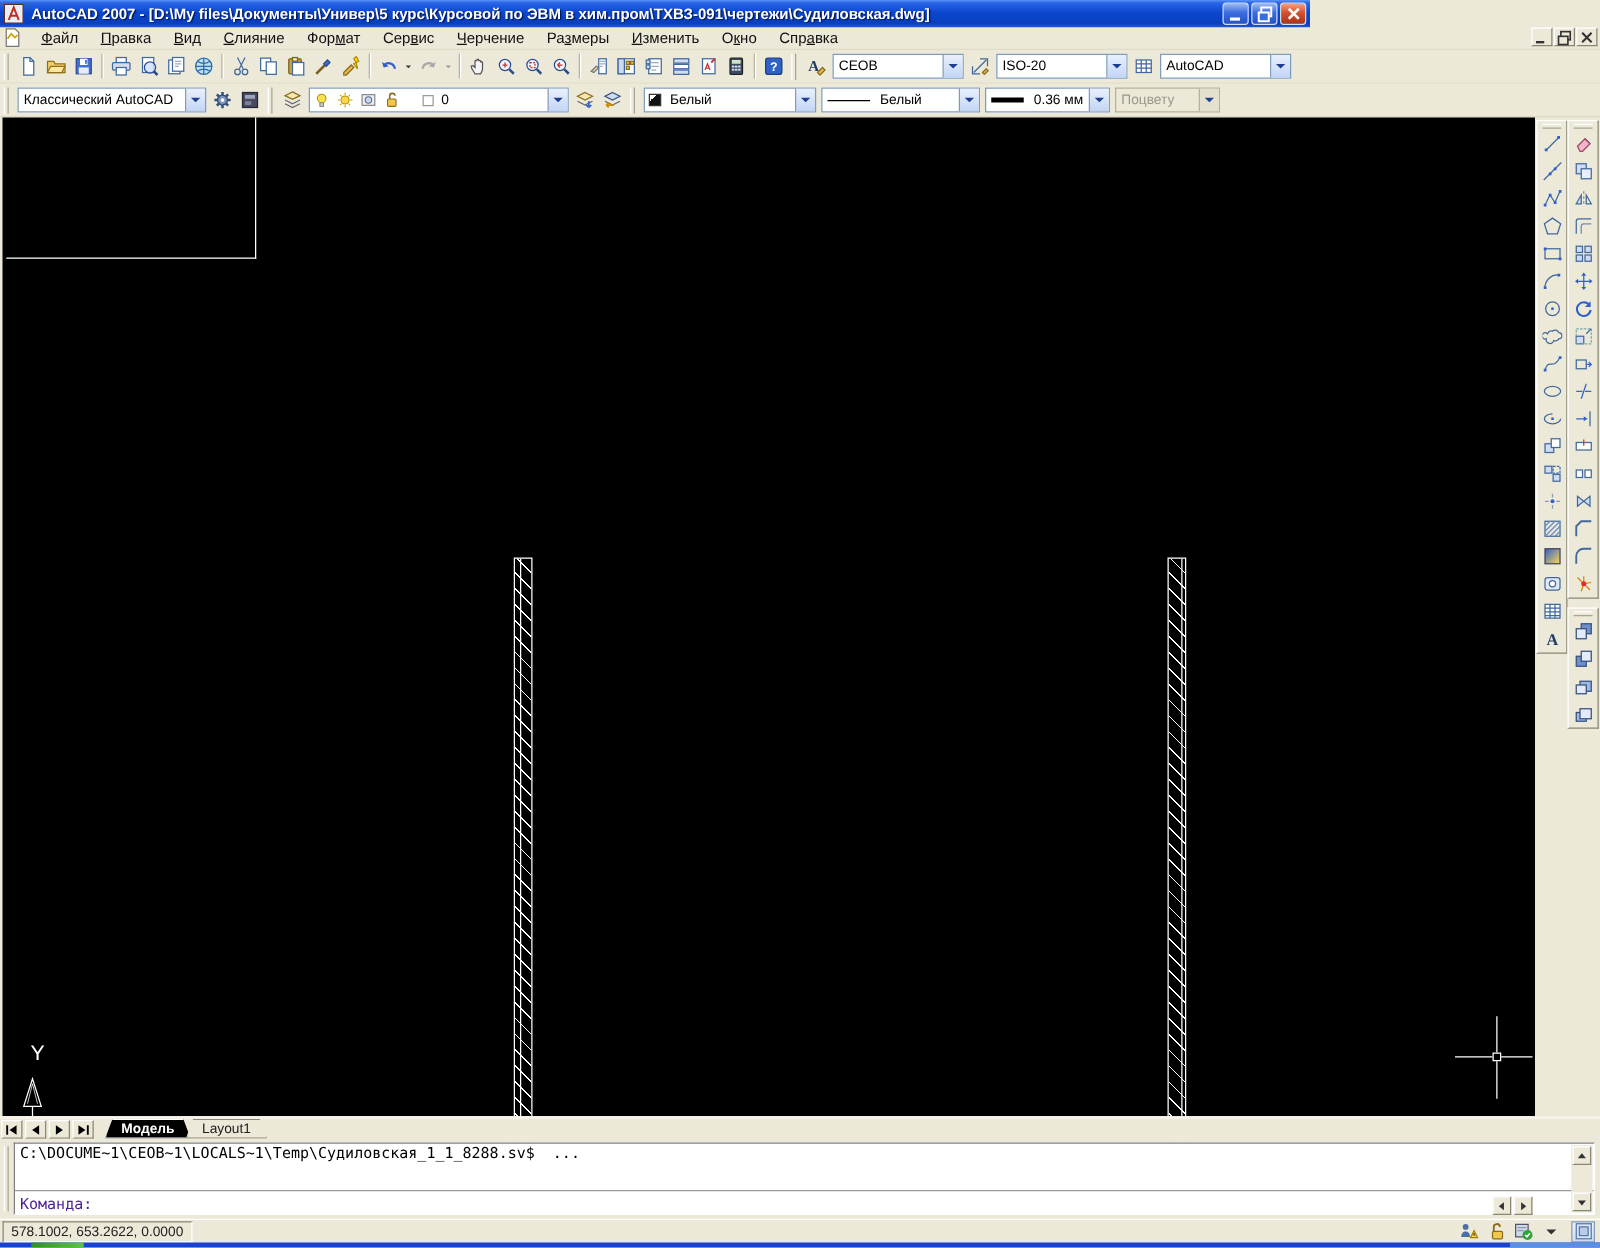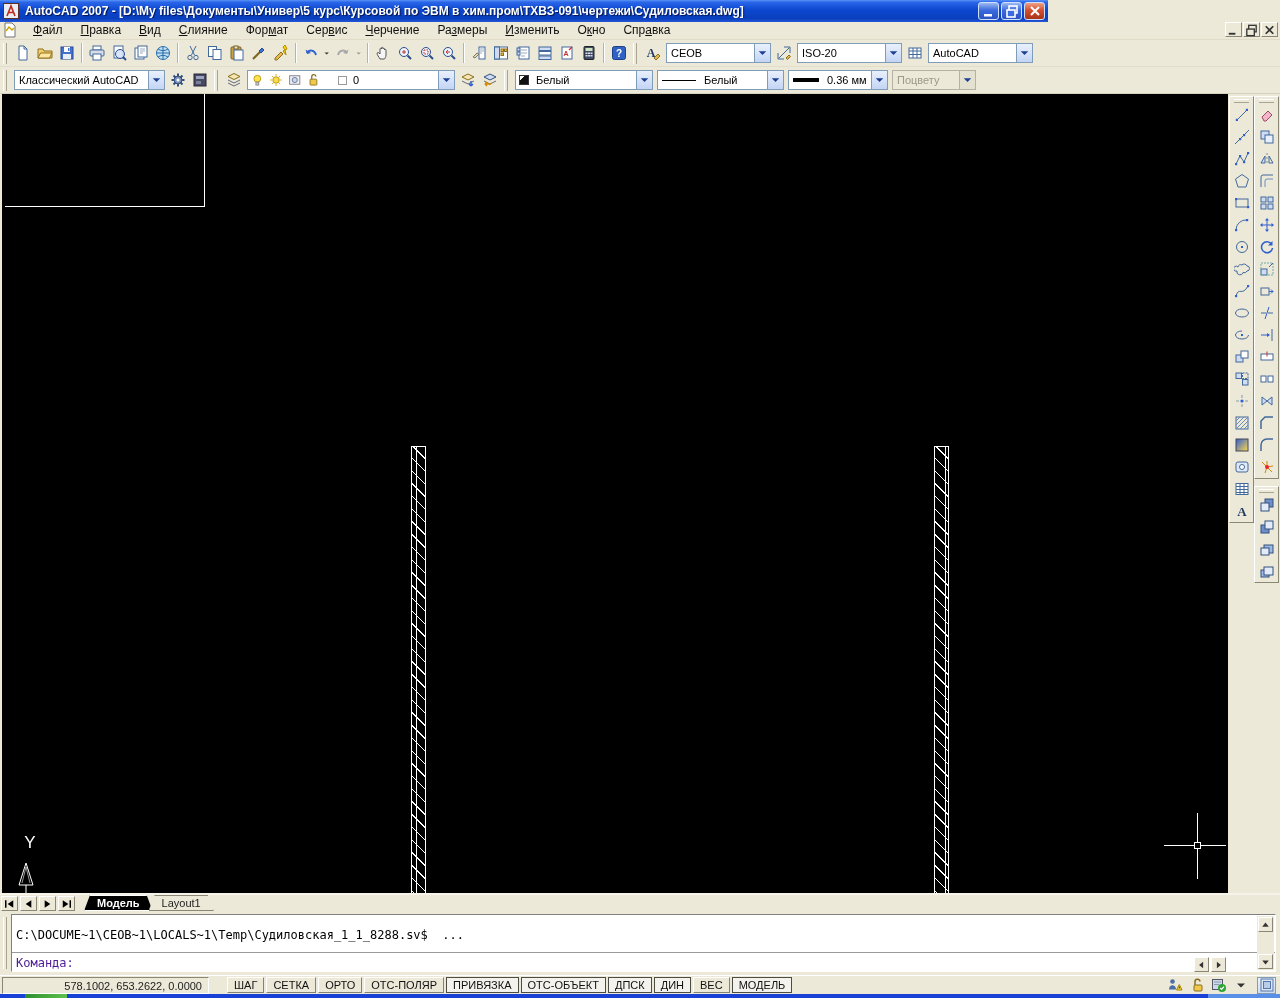--- a/index.html
+++ b/index.html
@@ -89,36 +89,36 @@
     clip-path:polygon(6px 0,calc(100% - 6px) 0,100% 100%,0 100%); }
   .tab.active { background:#000; color:#fff; font-weight:bold; border:1px solid #fff; margin-left:8px; }
   .tab.inactive { background:#ece9d8; color:#222; border:1px solid #8a8774; }
 
   
   #cmdwin { position:absolute; left:0; top:911px; width:1280px; height:64px; background:#ece9d8; }
   .cmd-grip { position:absolute; left:3px; top:6px; bottom:6px; width:4px;
     border-left:1px solid #fff; border-right:1px solid #a9a592; }
   .cmd-box { position:absolute; left:11px; top:3px; right:4px; bottom:3px; background:#fff;
     border:1px solid; border-color:#808080 #fff #fff #808080; }
-  .cmd-hist { position:absolute; left:4px; top:13px; right:40px; height:30px;
+  .cmd-hist { position:absolute; left:4px; top:0; right:40px; height:30px;
     font-family:"DejaVu Sans Mono", monospace; font-size:12px; white-space:pre; color:#000; }
   .cmd-divider { position:absolute; left:0; right:0; top:37px; height:1px; background:#9a9a9a; }
   .cmd-prompt { position:absolute; left:4px; top:41px; font-family:"DejaVu Sans Mono", monospace;
     font-size:12px; color:#4c1d95; white-space:pre; }
   .vscroll { position:absolute; right:1px; top:1px; width:17px; bottom:1px; background:#ece9d8; }
   .scrbtn { width:15px; height:15px; margin:1px; background:#ece9d8; border:1px solid;
     border-color:#fff #8a8774 #8a8774 #fff; display:flex; align-items:center; justify-content:center; }
   .vscroll .down { position:absolute; bottom:0; }
   .hscroll { position:absolute; right:48px; top:41px; display:flex; }
 
   
   #statusbar { position:absolute; left:0; top:975px; width:1280px; height:19px; background:#ece9d8;
     display:flex; align-items:center; border-top:1px solid #fff; }
-  .coords { width:207px; height:17px; margin-left:2px; padding:2px 6px; font-size:11px; color:#222;
-    border:1px solid; border-color:#8a8774 #fff #fff #8a8774;text-align:right; }
+  .coords { width:152px; height:17px; margin-left:2px; padding:2px 6px; font-size:11px; color:#222;
+    border:1px solid; border-color:#8a8774 #fff #fff #8a8774; }
   .sbtns { display:flex; gap:2px; margin-left:18px; }
   .sbtn { font-size:11px; color:#111; padding:1px 6px; background:#ece9d8; border:1px solid;
     border-color:#fff #848276 #848276 #fff; white-space:nowrap; }
   .sbtn.pressed { background:#f3f2ec; border-color:#4d4c44; border-width:1px; }
   .tray { margin-left:auto; display:flex; align-items:center; gap:2px; margin-right:4px; }
   .trayico { width:17px; height:17px; display:flex; align-items:center; justify-content:center; }
   .cleanbtn { width:19px; height:17px; border:1px solid #7f9db9; background:linear-gradient(#eef3fb,#cddcf3);
     display:flex; align-items:center; justify-content:center; margin-left:6px; }
 
   
@@ -929,32 +929,20 @@
             <svg viewBox="0 0 16 16" width="16" height="16" xmlns="http://www.w3.org/2000/svg">
               <path d="M8 11L4 6h8z" fill="#333"></path>
             </svg>
           </span>
       </div>
     </div>
   </div>
 
   <div id="statusbar">
     <div class="coords">578.1002, 653.2622, 0.0000</div>
-    <div class="sbtns">
-        <span class="sbtn">ШАГ</span>
-        <span class="sbtn">СЕТКА</span>
-        <span class="sbtn">ОРТО</span>
-        <span class="sbtn">ОТС-ПОЛЯР</span>
-        <span class="sbtn pressed">ПРИВЯЗКА</span>
-        <span class="sbtn pressed">ОТС-ОБЪЕКТ</span>
-        <span class="sbtn pressed">ДПСК</span>
-        <span class="sbtn pressed">ДИН</span>
-        <span class="sbtn">ВЕС</span>
-        <span class="sbtn pressed">МОДЕЛЬ</span>
-      </div>
     <div class="tray">
       <span class="icons">
           <span class="tbtn">
             <svg viewBox="0 0 16 16" width="16" height="16" xmlns="http://www.w3.org/2000/svg">
               <circle cx="5.5" cy="4.5" r="2.3" fill="#4a6fa5"></circle>
               <path d="M2 12.5c0-3 1.7-4.3 3.5-4.3s3.5 1.3 3.5 4.3z" fill="#4a6fa5"></path>
               <path d="M9.5 13l2.8-5.5L15 13z" fill="#ffd84d" stroke="#a88000"></path>
               <path d="M12.3 9.5v2" stroke="#333"></path>
             </svg>
           </span>

